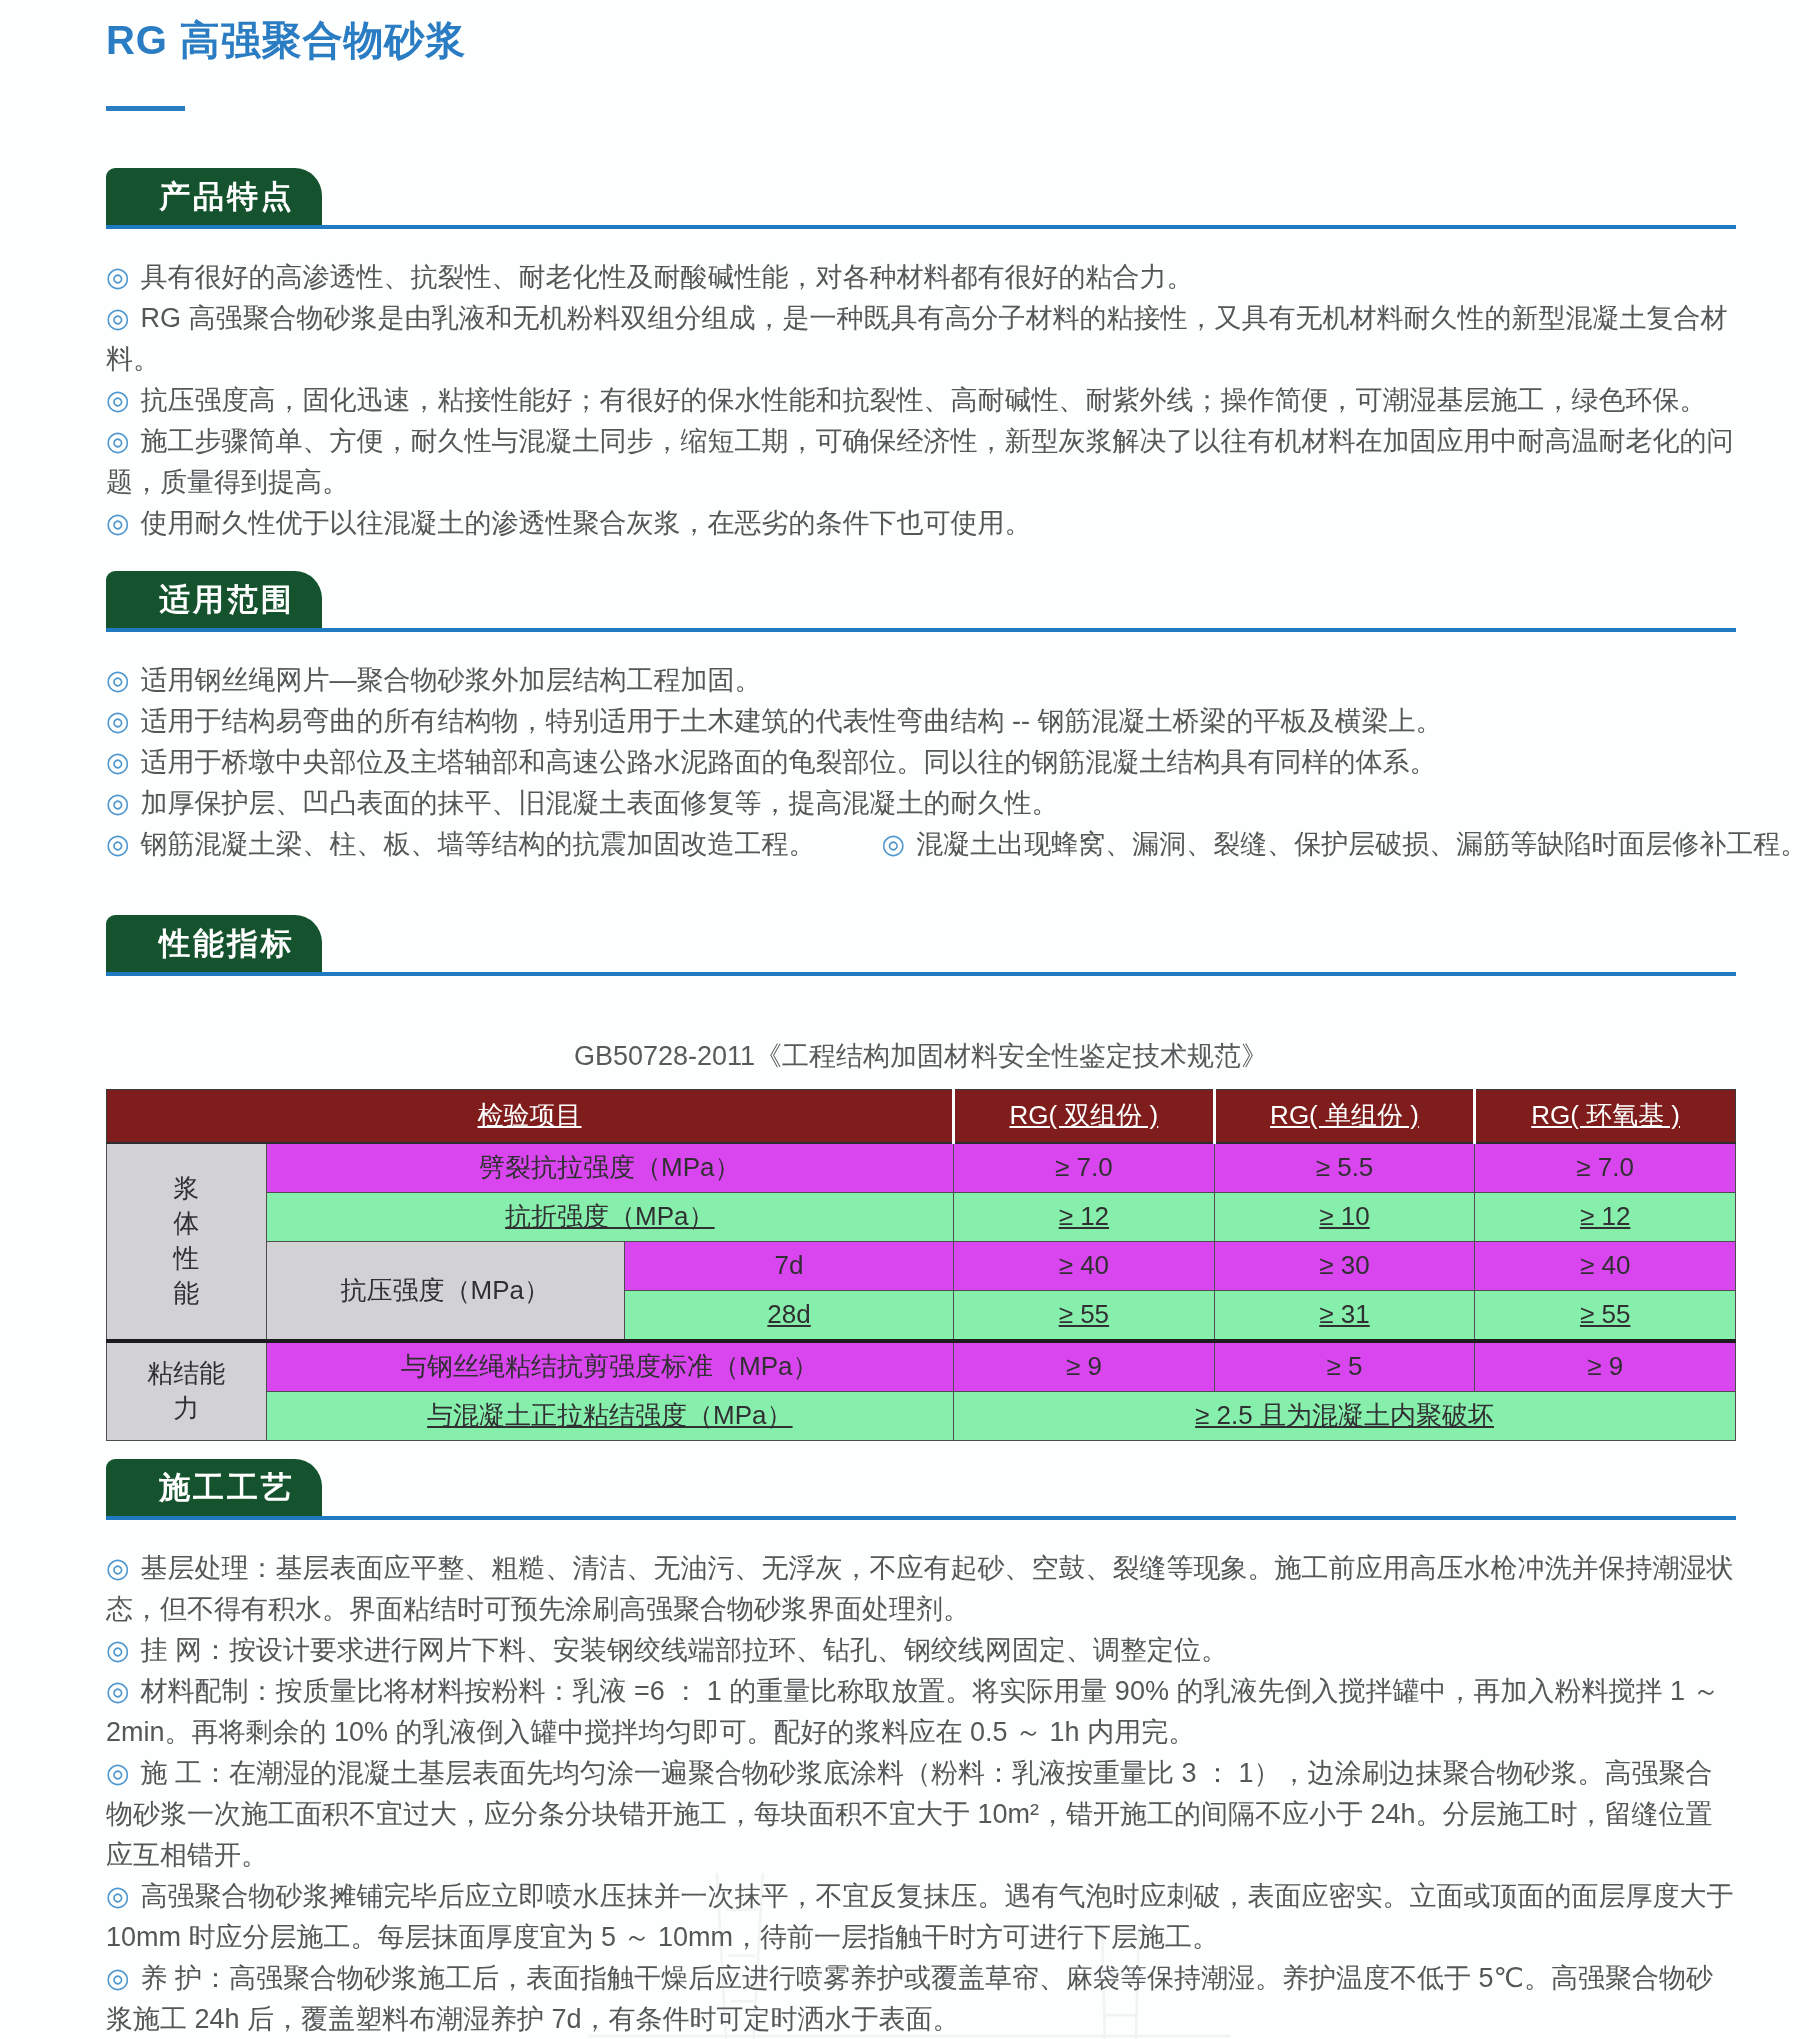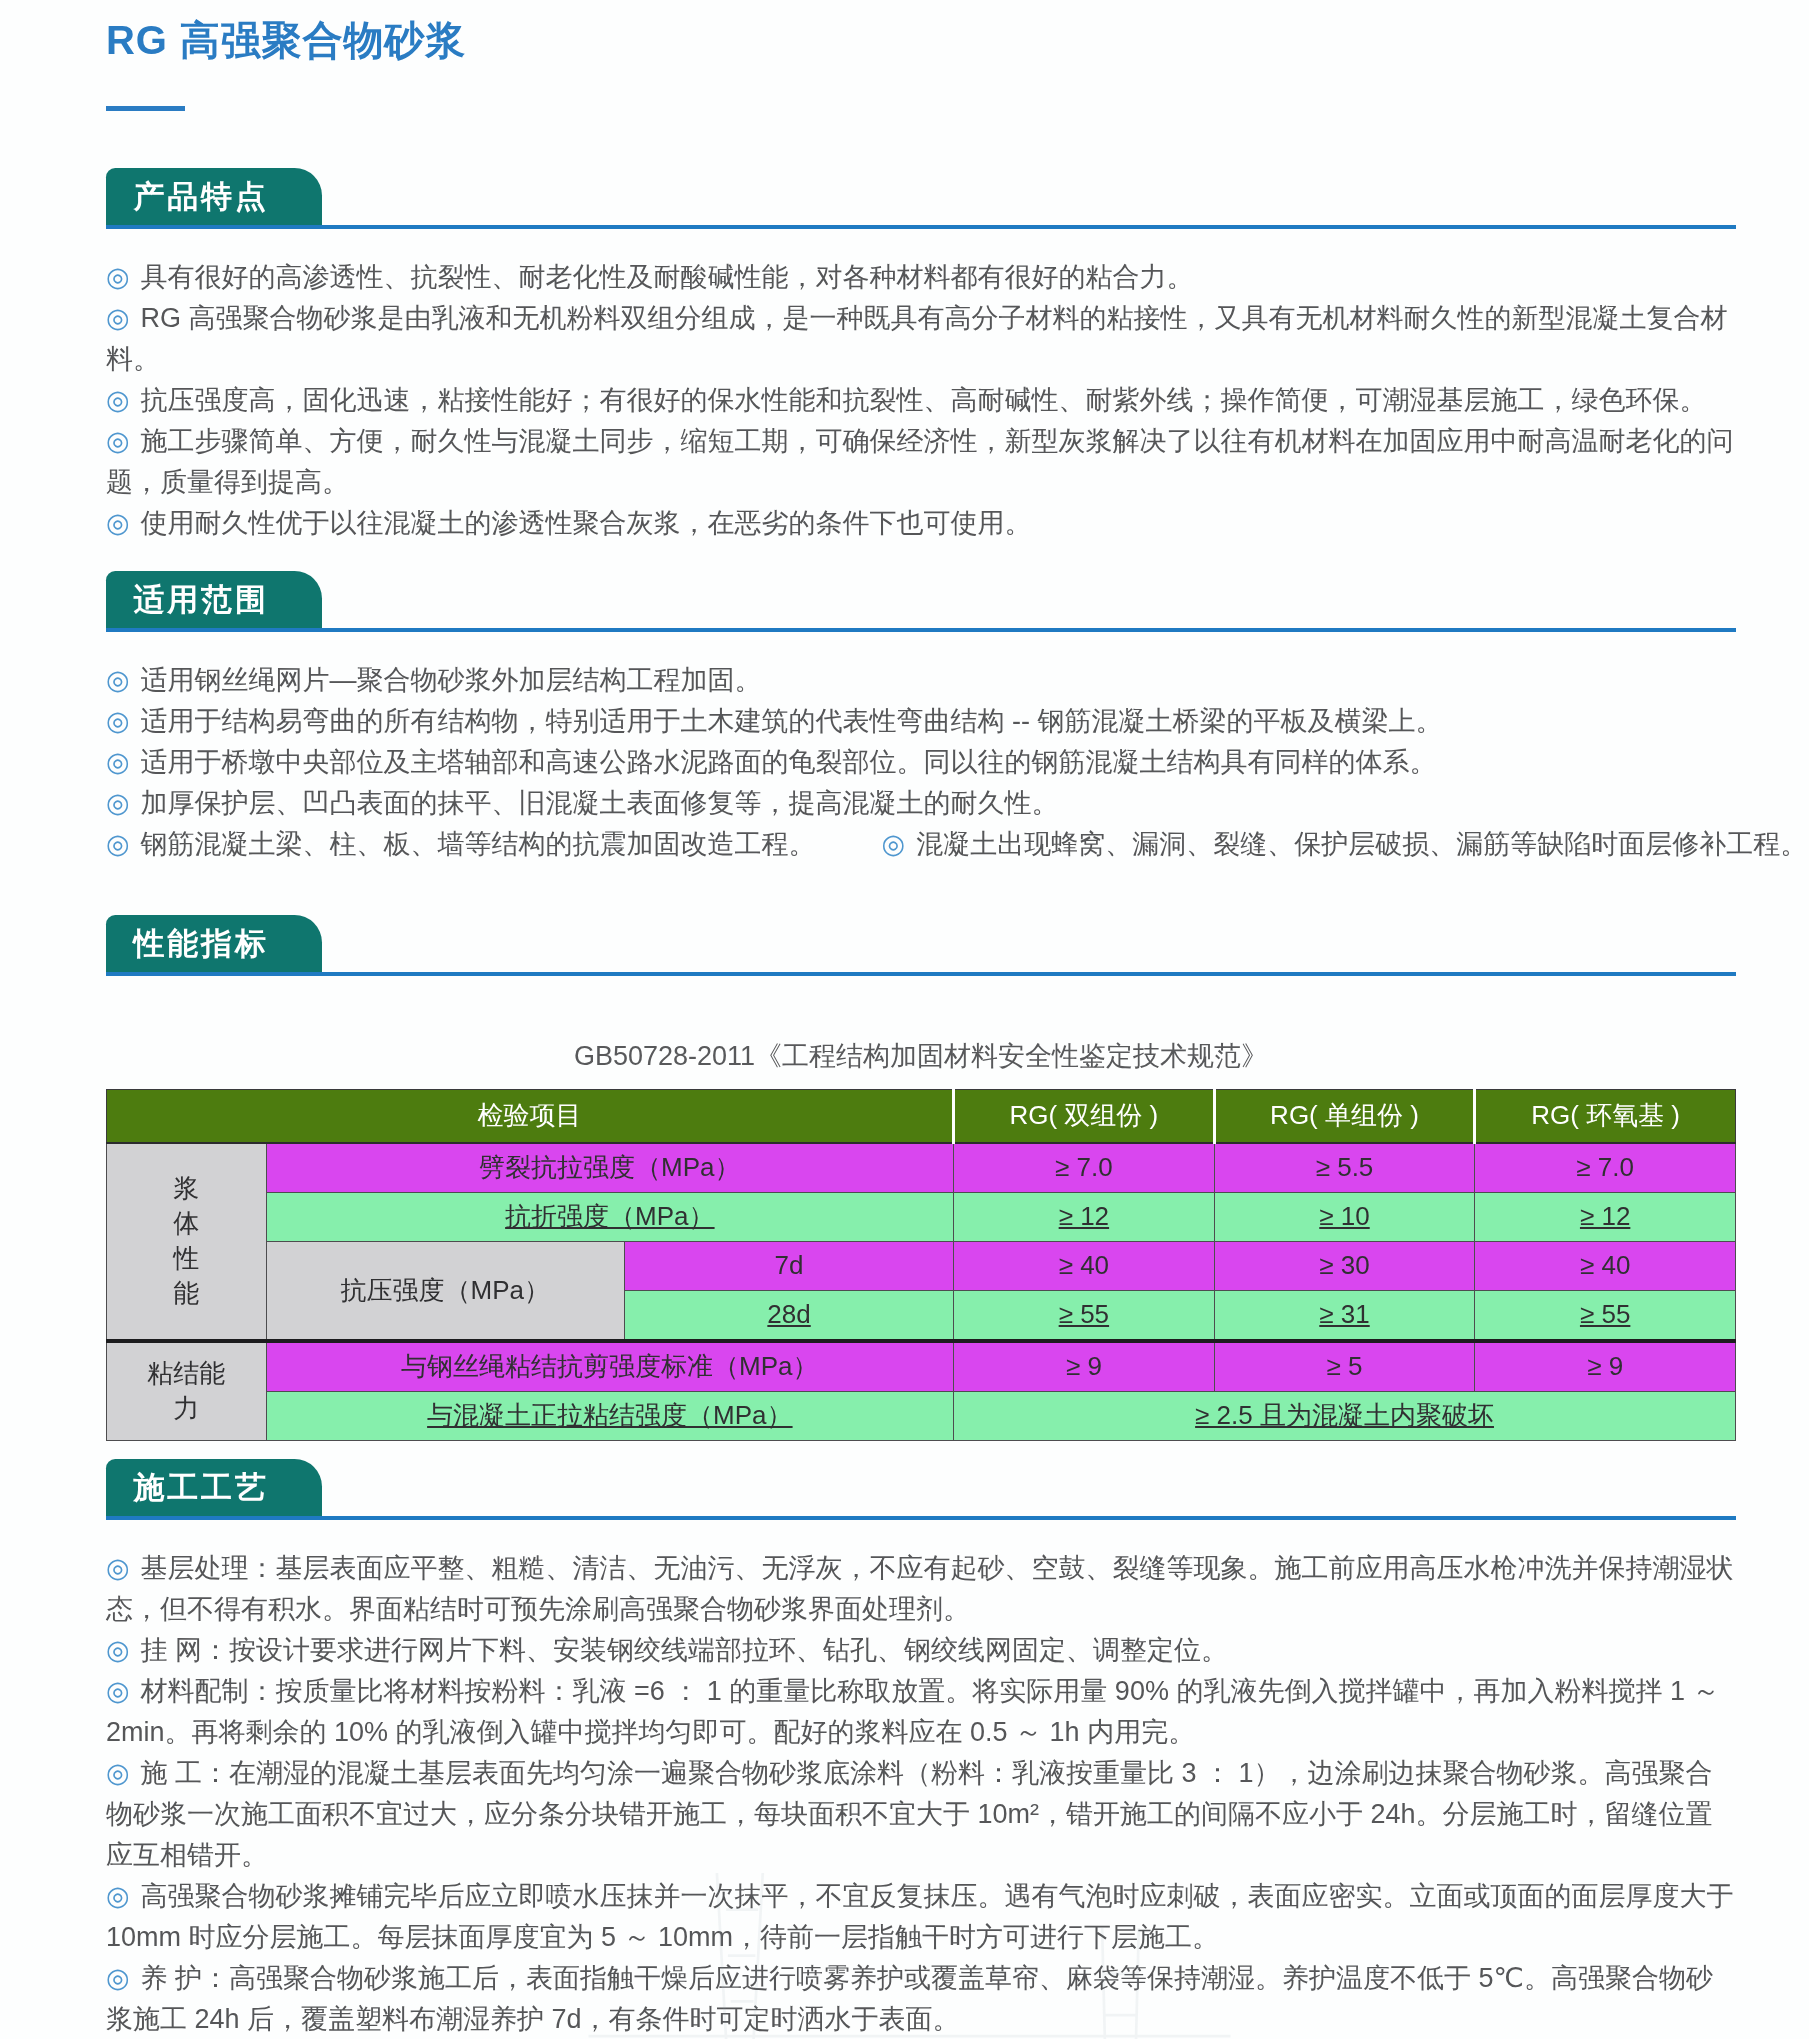--- a/index.html
+++ b/index.html
@@ -10,43 +10,43 @@
     color:#555658;
   }
   .page{position:relative;width:1809px;height:1936px;box-sizing:border-box;padding:16.5px 73px 0 106px;}
   .page-title{
     margin:0;font-size:40px;line-height:46px;font-weight:bold;color:#2a7cc3;letter-spacing:0.9px;
   }
   .title-dash{width:79px;height:5.5px;background:#2a7cc3;margin-top:43px;}
   section{position:relative;}
   .sec-head{border-bottom:4.6px solid #1f7ac2;line-height:0;}
   .badge{
-    display:inline-block;background:#0f766e;color:#fff;font-weight:bold;
-    font-size:31px;line-height:57px;height:57px;min-width:161px;text-align:left;
+    display:inline-block;background:#14532d;color:#fff;font-weight:bold;
+    font-size:31px;line-height:57px;height:57px;min-width:161px;text-align:right;
     padding:0 27.5px;letter-spacing:2.8px;border-radius:9.2px 27.5px 0 0;vertical-align:bottom;
   }
   .sec-body{padding-top:27.5px;}
   p.bullet{margin:0;font-size:27px;line-height:41px;color:#555658;}
   .bicon{color:#4f97cf;margin-right:11px;}
   .bicon.second{margin-left:66px;}
   p.pair{white-space:nowrap;}
   .m-features{margin-top:57px;}
   .m-scope{margin-top:27.5px;}
   .m-performance{margin-top:50px;}
   .m-construction{margin-top:18.4px;}
   .perf-caption{
     text-align:center;font-size:27px;color:#58595b;margin:35px 0 14.7px 0;
   }
   table.perf{
     width:100%;border-collapse:collapse;table-layout:fixed;
     font-size:26px;color:#303032;border:1.8px solid #3a3a3c;
   }
   table.perf th{
-    background:#4d7c0f;color:#fff;font-weight:normal;height:50px;
-    border-left:3.7px solid #fdfefe;border-bottom:2.8px solid #2c2c2e;
+    background:#7f1d1d;color:#fff;font-weight:normal;height:50px;
+    border-left:3.7px solid #fdfefe;border-bottom:2.8px solid #2c2c2e;text-decoration:underline;
   }
   table.perf th:first-child{border-left:none;}
   table.perf td{
     border:1.8px solid #4d4d4f;height:48px;text-align:center;background:#fff;
     padding:0 5.5px;overflow:hidden;
   }
   tr.r-gray td{background:#d946ef;}
   tr.r-white td{background:#86efac;text-decoration:underline;}
   td.group{background:#d2d2d4 !important;white-space:pre-line;line-height:35px;}
   td.sub-label{background:#d2d2d4 !important;}

